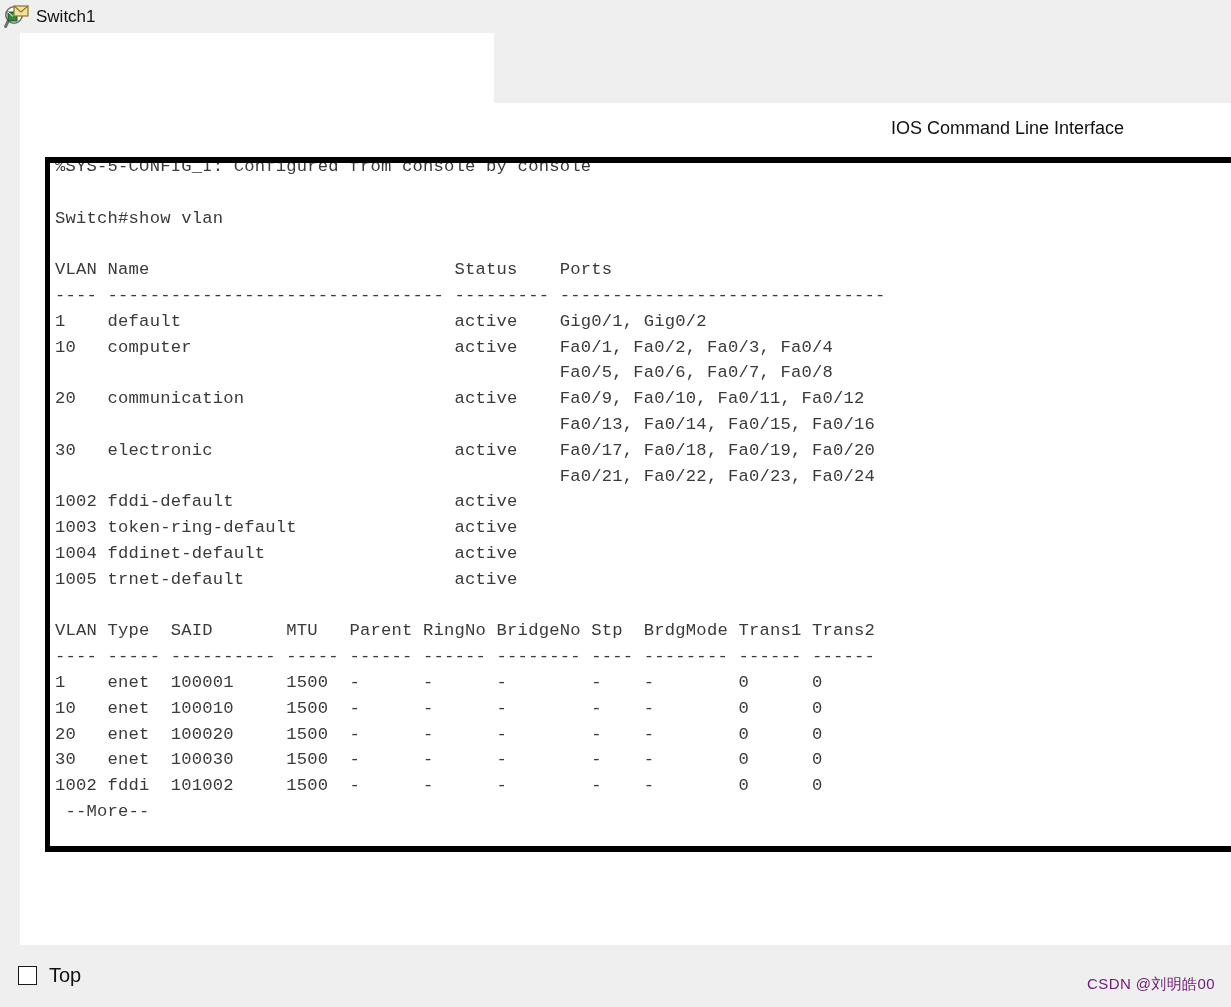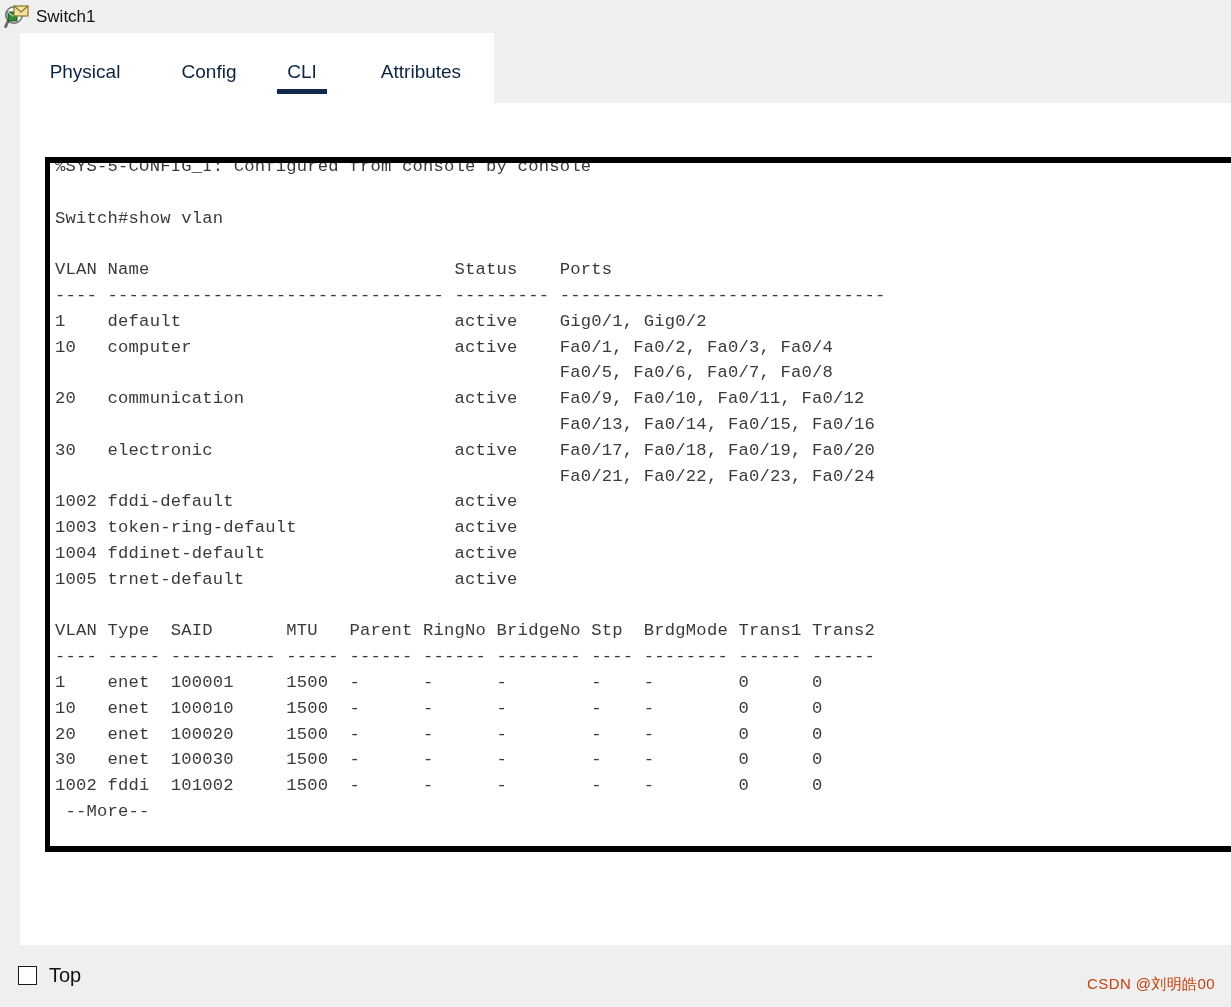--- a/index.html
+++ b/index.html
@@ -110,21 +110,21 @@
   }
   #top-check .box {
     width: 19px; height: 19px;
     border: 1.6px solid #1b1b1b; background: #fff;
     display: block;
   }
   #top-check .lbl { font-size: 20px; color: #111; line-height: 1; }
 
   #watermark {
     position: absolute; right: 16px; top: 975px;
-    font-size: 15px; color: #c2410c;
+    font-size: 15px; color: #701a75;
     letter-spacing: 0.4px;
     user-select: none;
   }
 </style>
 </head>
 <body>
 
 <div id="titlebar">
   <span>
     <svg class="dev-icon" viewBox="0 0 26 26" xmlns="http://www.w3.org/2000/svg">
@@ -134,30 +134,25 @@
       <path d="M4 8 L8.5 12 L13 8" fill="none" stroke="#ffffff" stroke-width="1"></path>
       <rect x="10" y="2" width="14" height="10" fill="#f2e2a0" stroke="#8a7528" stroke-width="1.2"></rect>
       <path d="M10 2 L17 8 L24 2" fill="none" stroke="#8a7528" stroke-width="1.2"></path>
     </svg>
   </span>
   <span class="title-text">Switch1</span>
 </div>
 
 <div id="tabstrip">
   <div id="tabstrip-white"></div>
-  <div id="tabs">
-    <div class="tab tab-physical">Physical</div>
-    <div class="tab tab-config">Config</div>
-    <div class="tab tab-cli active">CLI</div>
-    <div class="tab tab-attrib">Attributes</div>
-  </div>
 </div>
 
 <div id="panel">
 
+  <div id="cli-header">IOS Command Line Interface</div>
 
   <div id="terminal-wrap">
     <div id="terminal">%SYS-5-CONFIG_I: Configured from console by console
 
 Switch#show vlan
 
 VLAN Name                             Status    Ports
 ---- -------------------------------- --------- -------------------------------
 1    default                          active    Gig0/1, Gig0/2
 10   computer                         active    Fa0/1, Fa0/2, Fa0/3, Fa0/4

